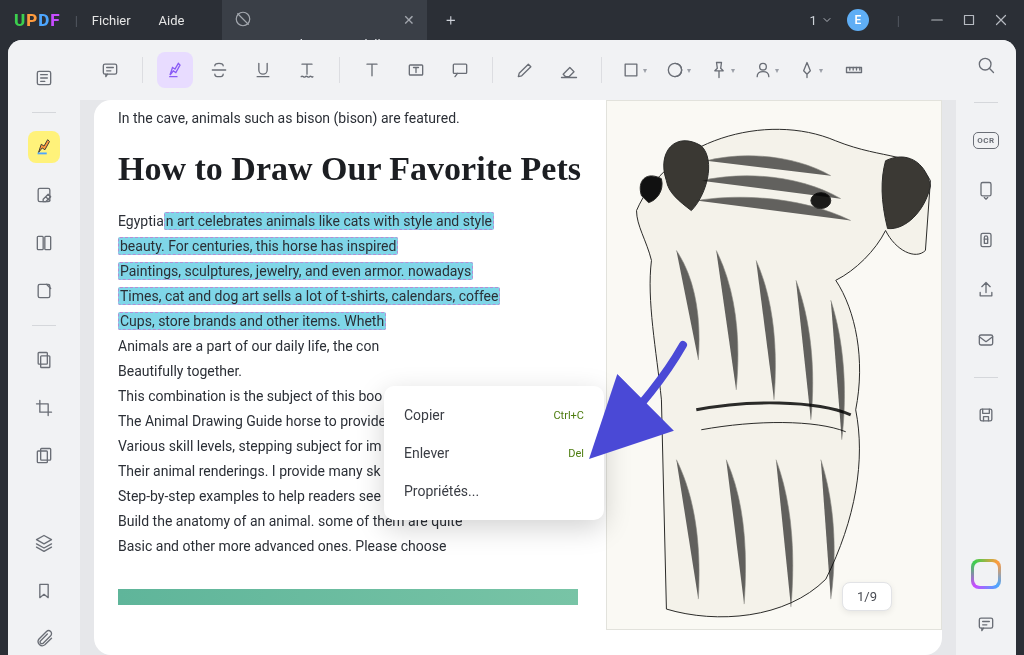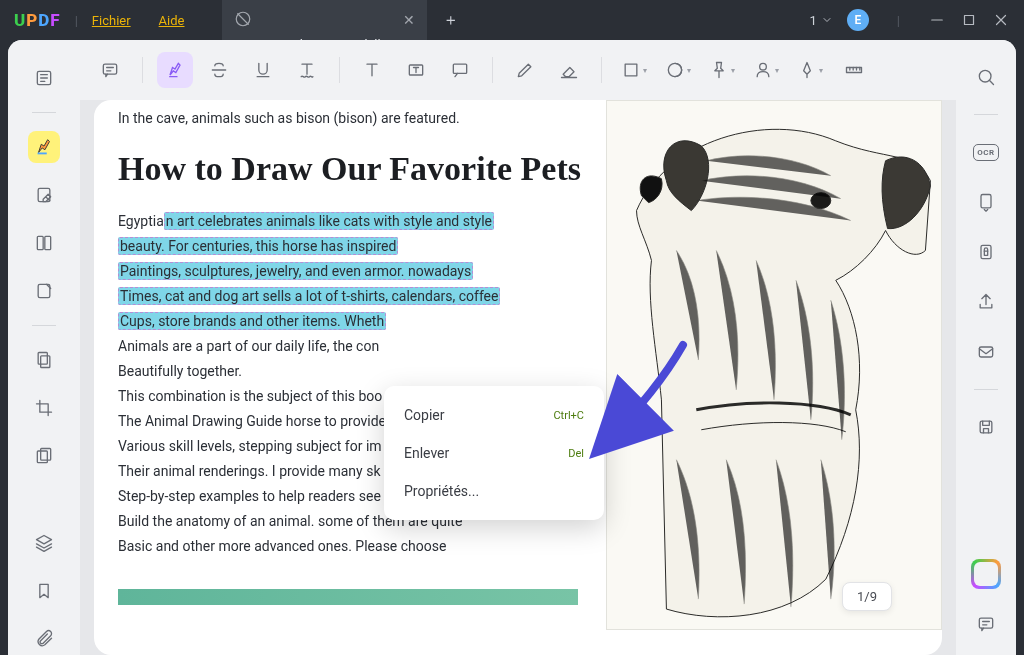--- a/index.html
+++ b/index.html
@@ -5,40 +5,40 @@
 * { margin: 0; padding: 0; box-sizing: border-box; font-family: -apple-system, BlinkMacSystemFont, "Segoe UI", Roboto, sans-serif; }
 body { background: #2b2f36; width: 1024px; height: 655px; overflow: hidden; position: relative; }
 
 .titlebar { height: 40px; background: #2b2f36; display: flex; align-items: center; padding: 0 14px; color: #cfd3da; font-size: 13px; }
 .logo { font-weight: 800; font-size: 17px; letter-spacing: 1px; }
 .logo .u { color: #3ccf4e; }
 .logo .p { color: #ff9b3d; }
 .logo .d { color: #4da6ff; }
 .logo .f { color: #c84cff; }
 .tb-sep { margin: 0 14px; color: #555a63; }
-.menu-item { margin-right: 28px; color: #eab308; text-decoration: underline; }
+.menu-item { margin-right: 28px; color: #e5e5e5; }
 .tab { margin-left: 10px; background: #3a3f47; border-radius: 10px 10px 0 0; display: flex; align-items: center; padding: 7px 12px; gap: 10px; }
 .tab-icon { opacity: .7; }
 .tab-title { font-size: 13px; color: #e6e8ec; margin-top: 48px; }
 .tab-close { opacity: .7; font-size: 14px; }
 .plus-tab { margin-left: 16px; color: #cfd3da; font-size: 16px; }
 .tb-right { margin-left: auto; display: flex; align-items: center; gap: 14px; }
 .one-v { font-size: 13px; display: flex; align-items: center; gap: 4px; }
 .avatar { width: 22px; height: 22px; border-radius: 50%; background: #5faef5; color: #fff; display: flex; align-items: center; justify-content: center; font-size: 12px; font-weight: 600; }
 .win-btn { width: 18px; height: 18px; display: flex; align-items: center; justify-content: center; opacity: .85; }
 
 .workspace { position: absolute; top: 40px; left: 8px; right: 8px; bottom: 0; background: #f1f2f4; border-radius: 14px 14px 0 0; overflow: hidden; }
 
 .left-rail { position: absolute; left: 0; top: 0; bottom: 0; width: 72px; background: #f1f2f4; display: flex; flex-direction: column; align-items: center; padding-top: 22px; gap: 16px; }
 .left-rail .rail-sep { width: 24px; height: 1px; background: #d5d7db; margin: 2px 0; }
 .rail-btn { width: 32px; height: 32px; display: flex; align-items: center; justify-content: center; border-radius: 8px; color: #6a6e76; }
 .rail-btn.active { background: #fff27a; }
 .left-rail .spacer { flex: 1; }
 
-.right-rail { position: absolute; right: 0; top: 0; bottom: 16px; width: 60px; background: #f1f2f4; display: flex; flex-direction: column; align-items: center; padding-top: 22px; gap: 20px; }
+.right-rail { position: absolute; right: 0; top: 0; bottom: 16px; width: 60px; background: #f1f2f4; display: flex; flex-direction: column; align-items: center; padding-top: 10px; gap: 20px; }
 .right-rail .rail-sep { width: 24px; height: 1px; background: #d5d7db; margin: 2px 0; }
 .right-btn { width: 30px; height: 30px; display: flex; align-items: center; justify-content: center; color: #6a6e76; }
 .ocr-badge { border: 1.5px solid #6a6e76; border-radius: 5px; font-size: 8px; font-weight: 700; padding: 3px 3px; letter-spacing: .5px; }
 .ai-btn { width: 30px; height: 30px; border-radius: 8px; background: conic-gradient(from 45deg, #ff9b3d, #4da6ff, #c84cff, #3ccf4e, #ff9b3d); padding: 3px; }
 .ai-btn > div { width: 100%; height: 100%; background: #f1f2f4; border-radius: 6px; }
 
 .toolbar { position: absolute; left: 72px; right: 60px; top: 0; height: 60px; background: #f1f2f4; display: flex; align-items: center; padding: 0 12px; gap: 8px; }
 .tool-btn { width: 36px; height: 36px; display: flex; align-items: center; justify-content: center; border-radius: 8px; color: #6a6e76; position: relative; }
 .tool-btn.selected { background: #e8dcff; color: #8a5cf5; }
 .tool-btn svg { display: block; }

